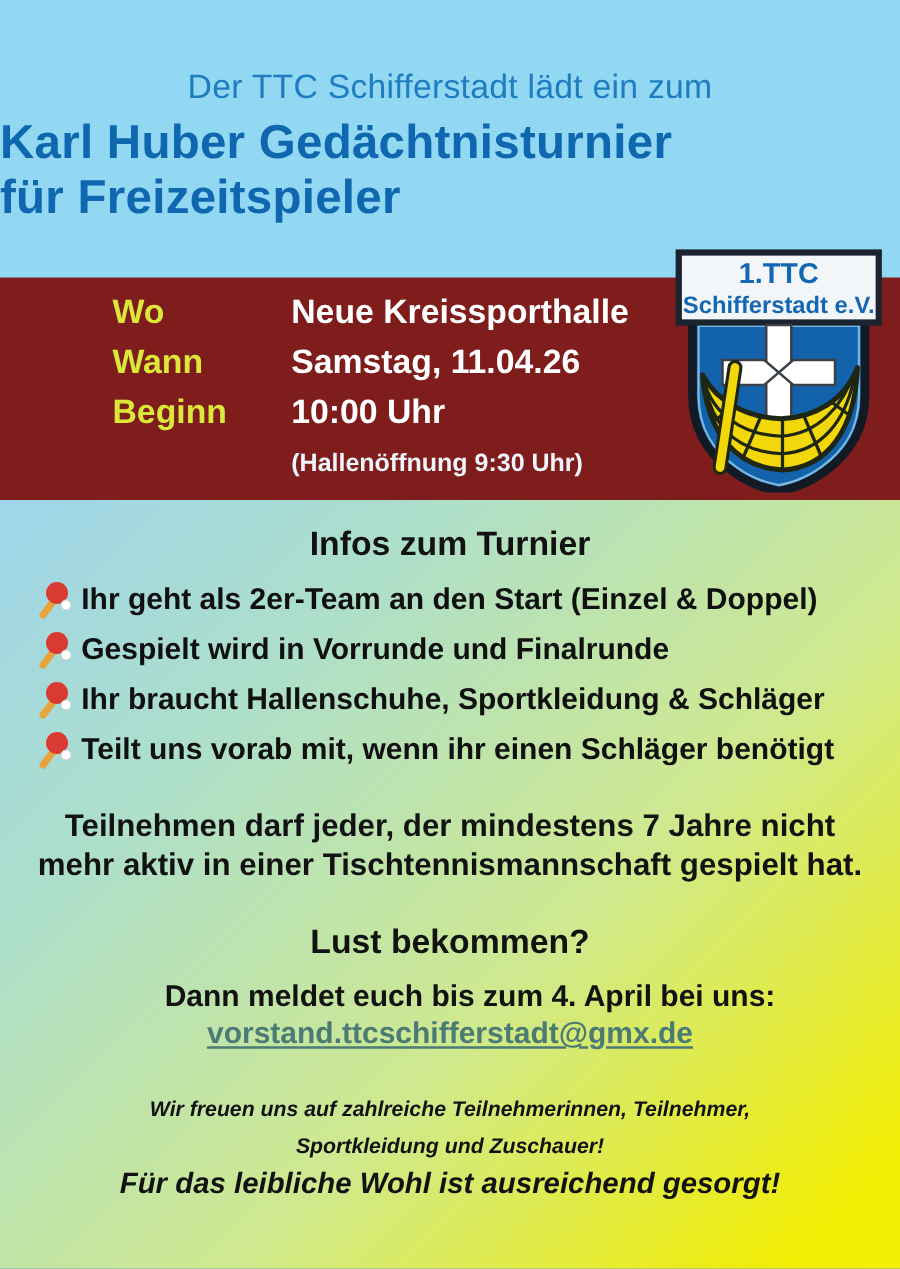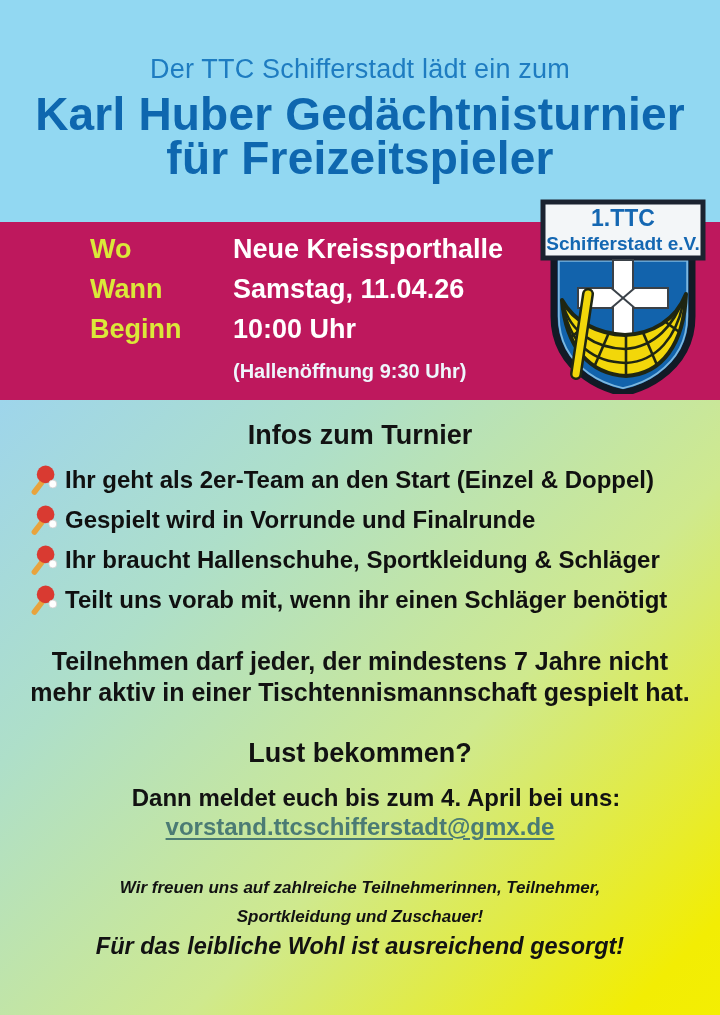--- a/index.html
+++ b/index.html
@@ -5,25 +5,25 @@
   html,body{margin:0;padding:0;background:#555;}
   .page{
     position:relative;width:720px;height:1015px;overflow:hidden;
     font-family:"Liberation Sans",sans-serif;
     background:#92d8f2;margin:0 auto;
   }
   
   .top-section{position:absolute;left:0;top:0;width:720px;height:222px;background:#92d8f2;padding-left:26px;}
   .intro-line{position:absolute;left:0;top:54px;width:720px;text-align:center;
     font-size:27px;font-weight:500;color:#1e7cc1;letter-spacing:.2px;}
-  .main-title{position:absolute;left:0;top:92px;width:720px;text-align:center;
-    font-size:46px;line-height:44px;font-weight:700;color:#0e67af;letter-spacing:.2px;}
+  .main-title{position:absolute;left:0;top:92px;width:720px;
+    font-size:38px;line-height:44px;font-weight:700;color:#0e67af;letter-spacing:.2px;}
   .main-title span{display:block;}
   
-  .band{position:absolute;left:0;top:222px;width:720px;height:178px;background:#be185d;}
+  .band{position:absolute;left:0;top:222px;width:720px;height:178px;background:#7f1d1d;}
   .detail-rows{position:absolute;left:90px;top:12px;}
   .detail-row{display:flex;align-items:baseline;height:40px;font-size:27px;font-weight:700;}
   .detail-label{width:143px;color:#dbe839;}
   .detail-value{color:#ffffff;}
   .detail-note{position:absolute;left:233px;top:138px;font-size:20px;font-weight:700;color:#eef6fc;}
   
   .logo{position:absolute;left:540px;top:198px;width:166px;height:196px;}
   
   .lower-section{position:absolute;left:0;top:400px;width:720px;height:737px;
     background:linear-gradient(135deg,#9ed5eb 0%,#aedfc9 25%,#cfe98e 55%,#f2ed04 85%,#f6f000 100%);}

